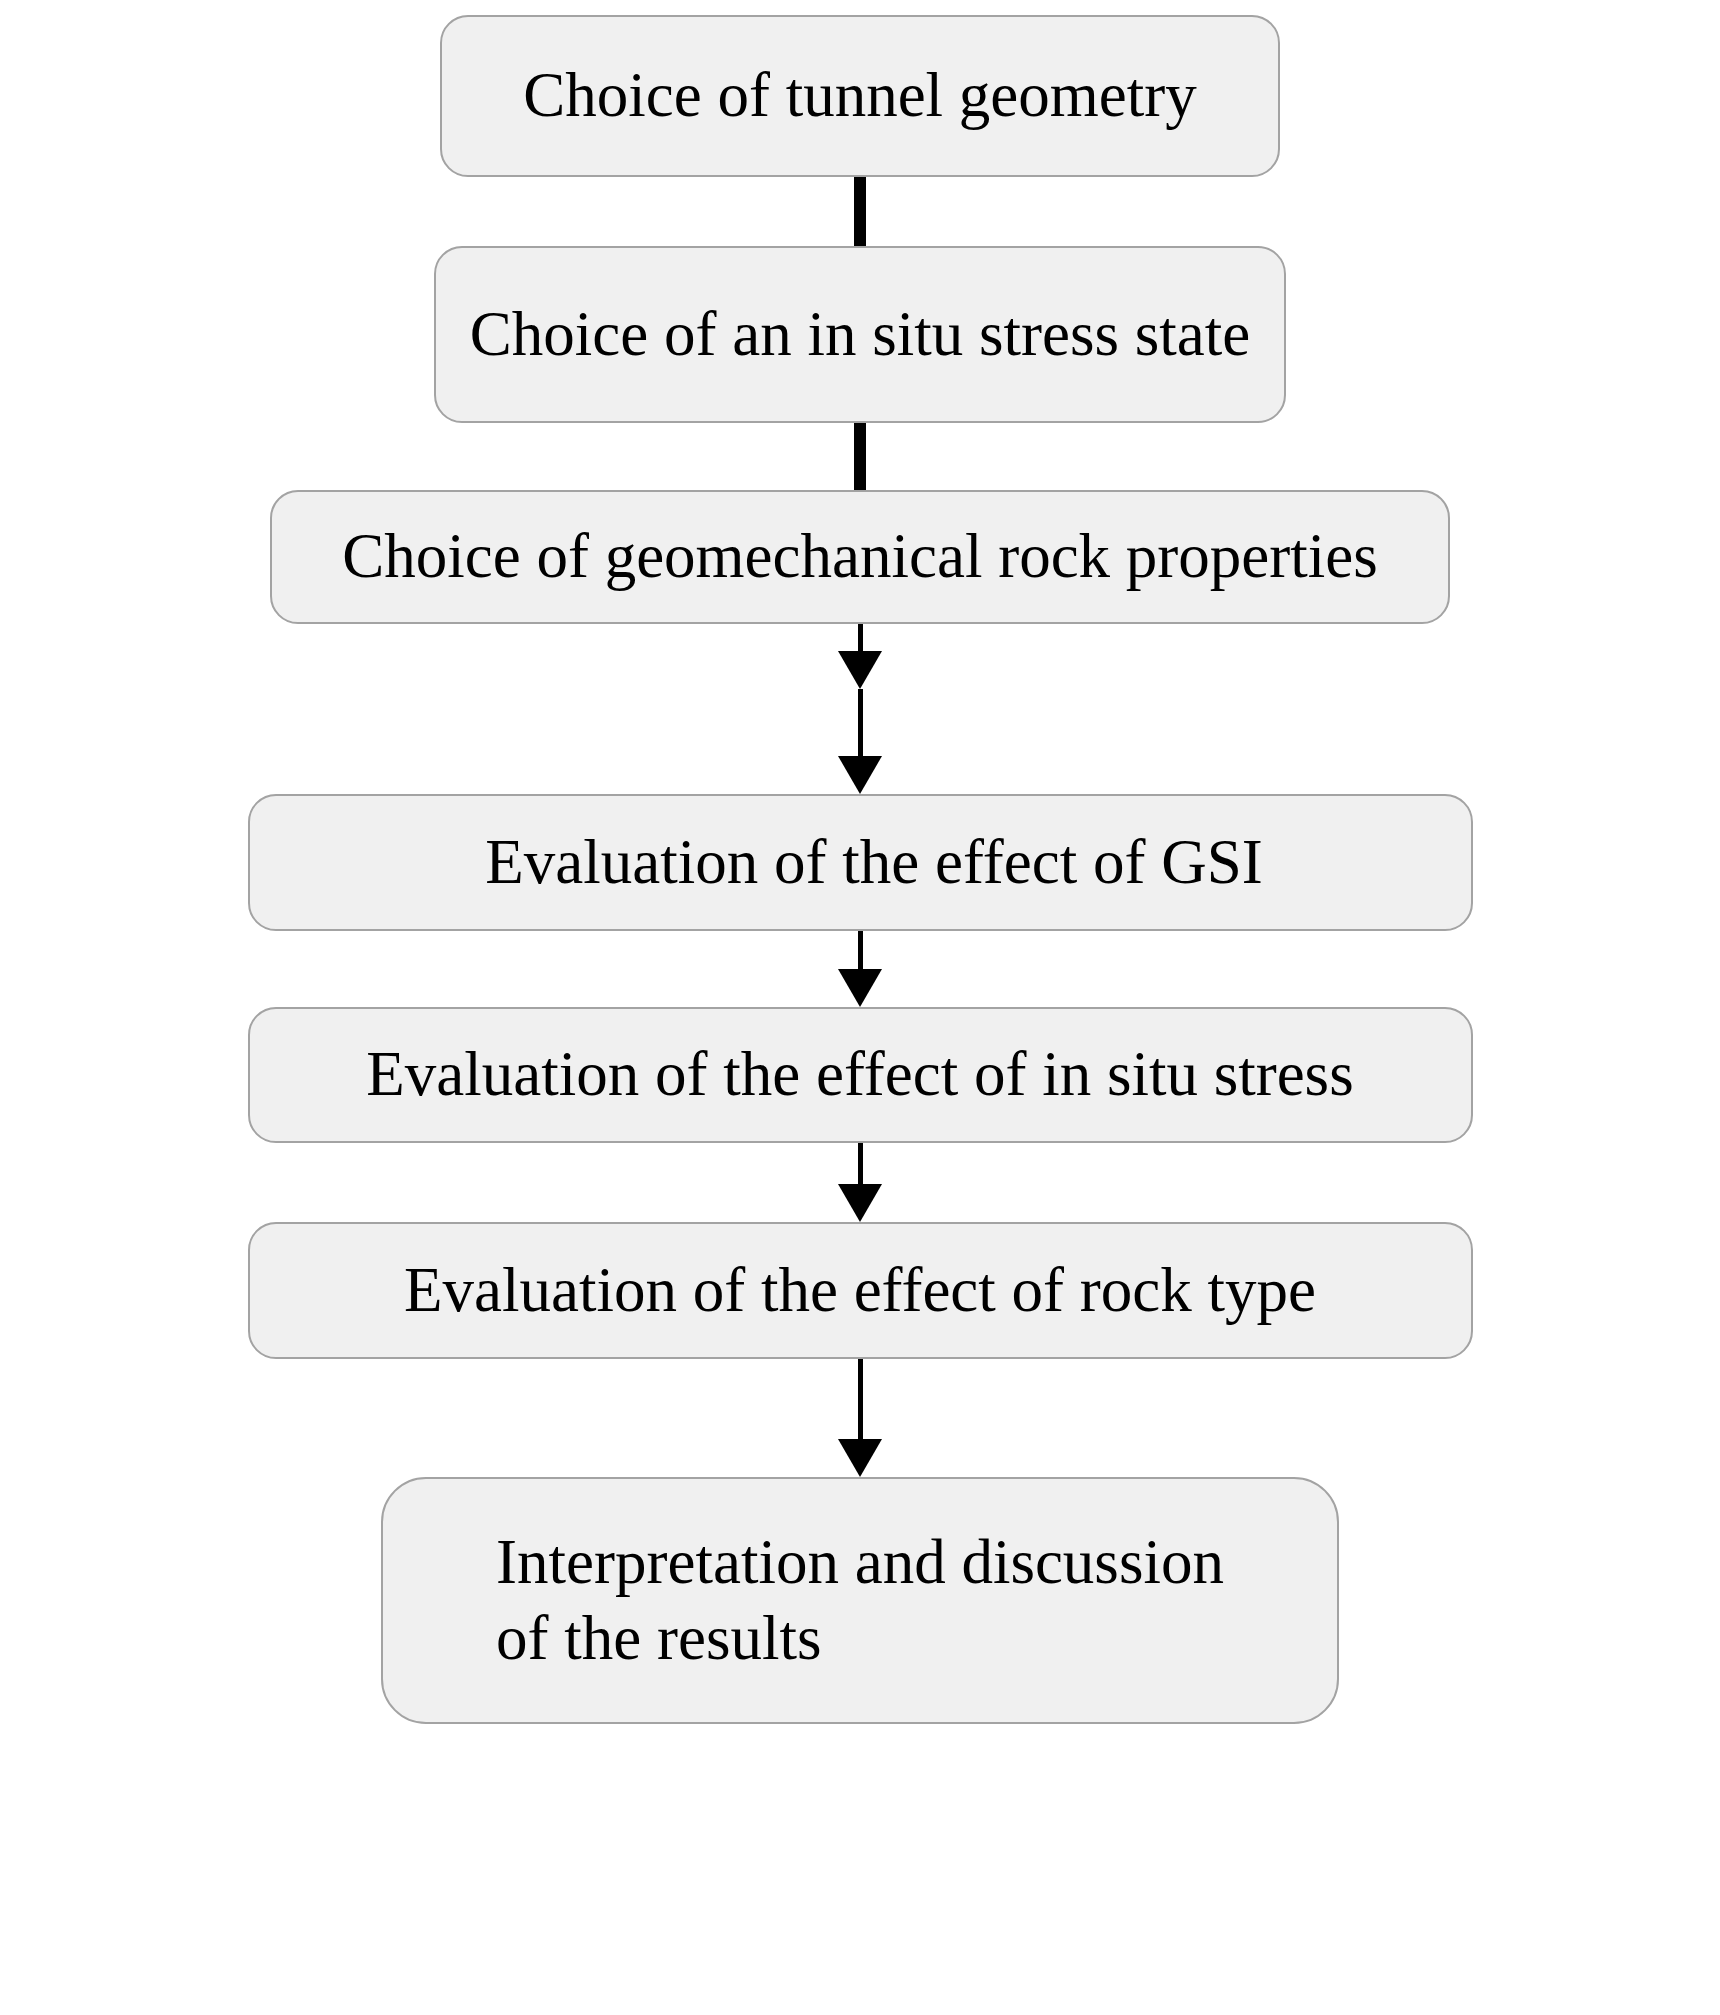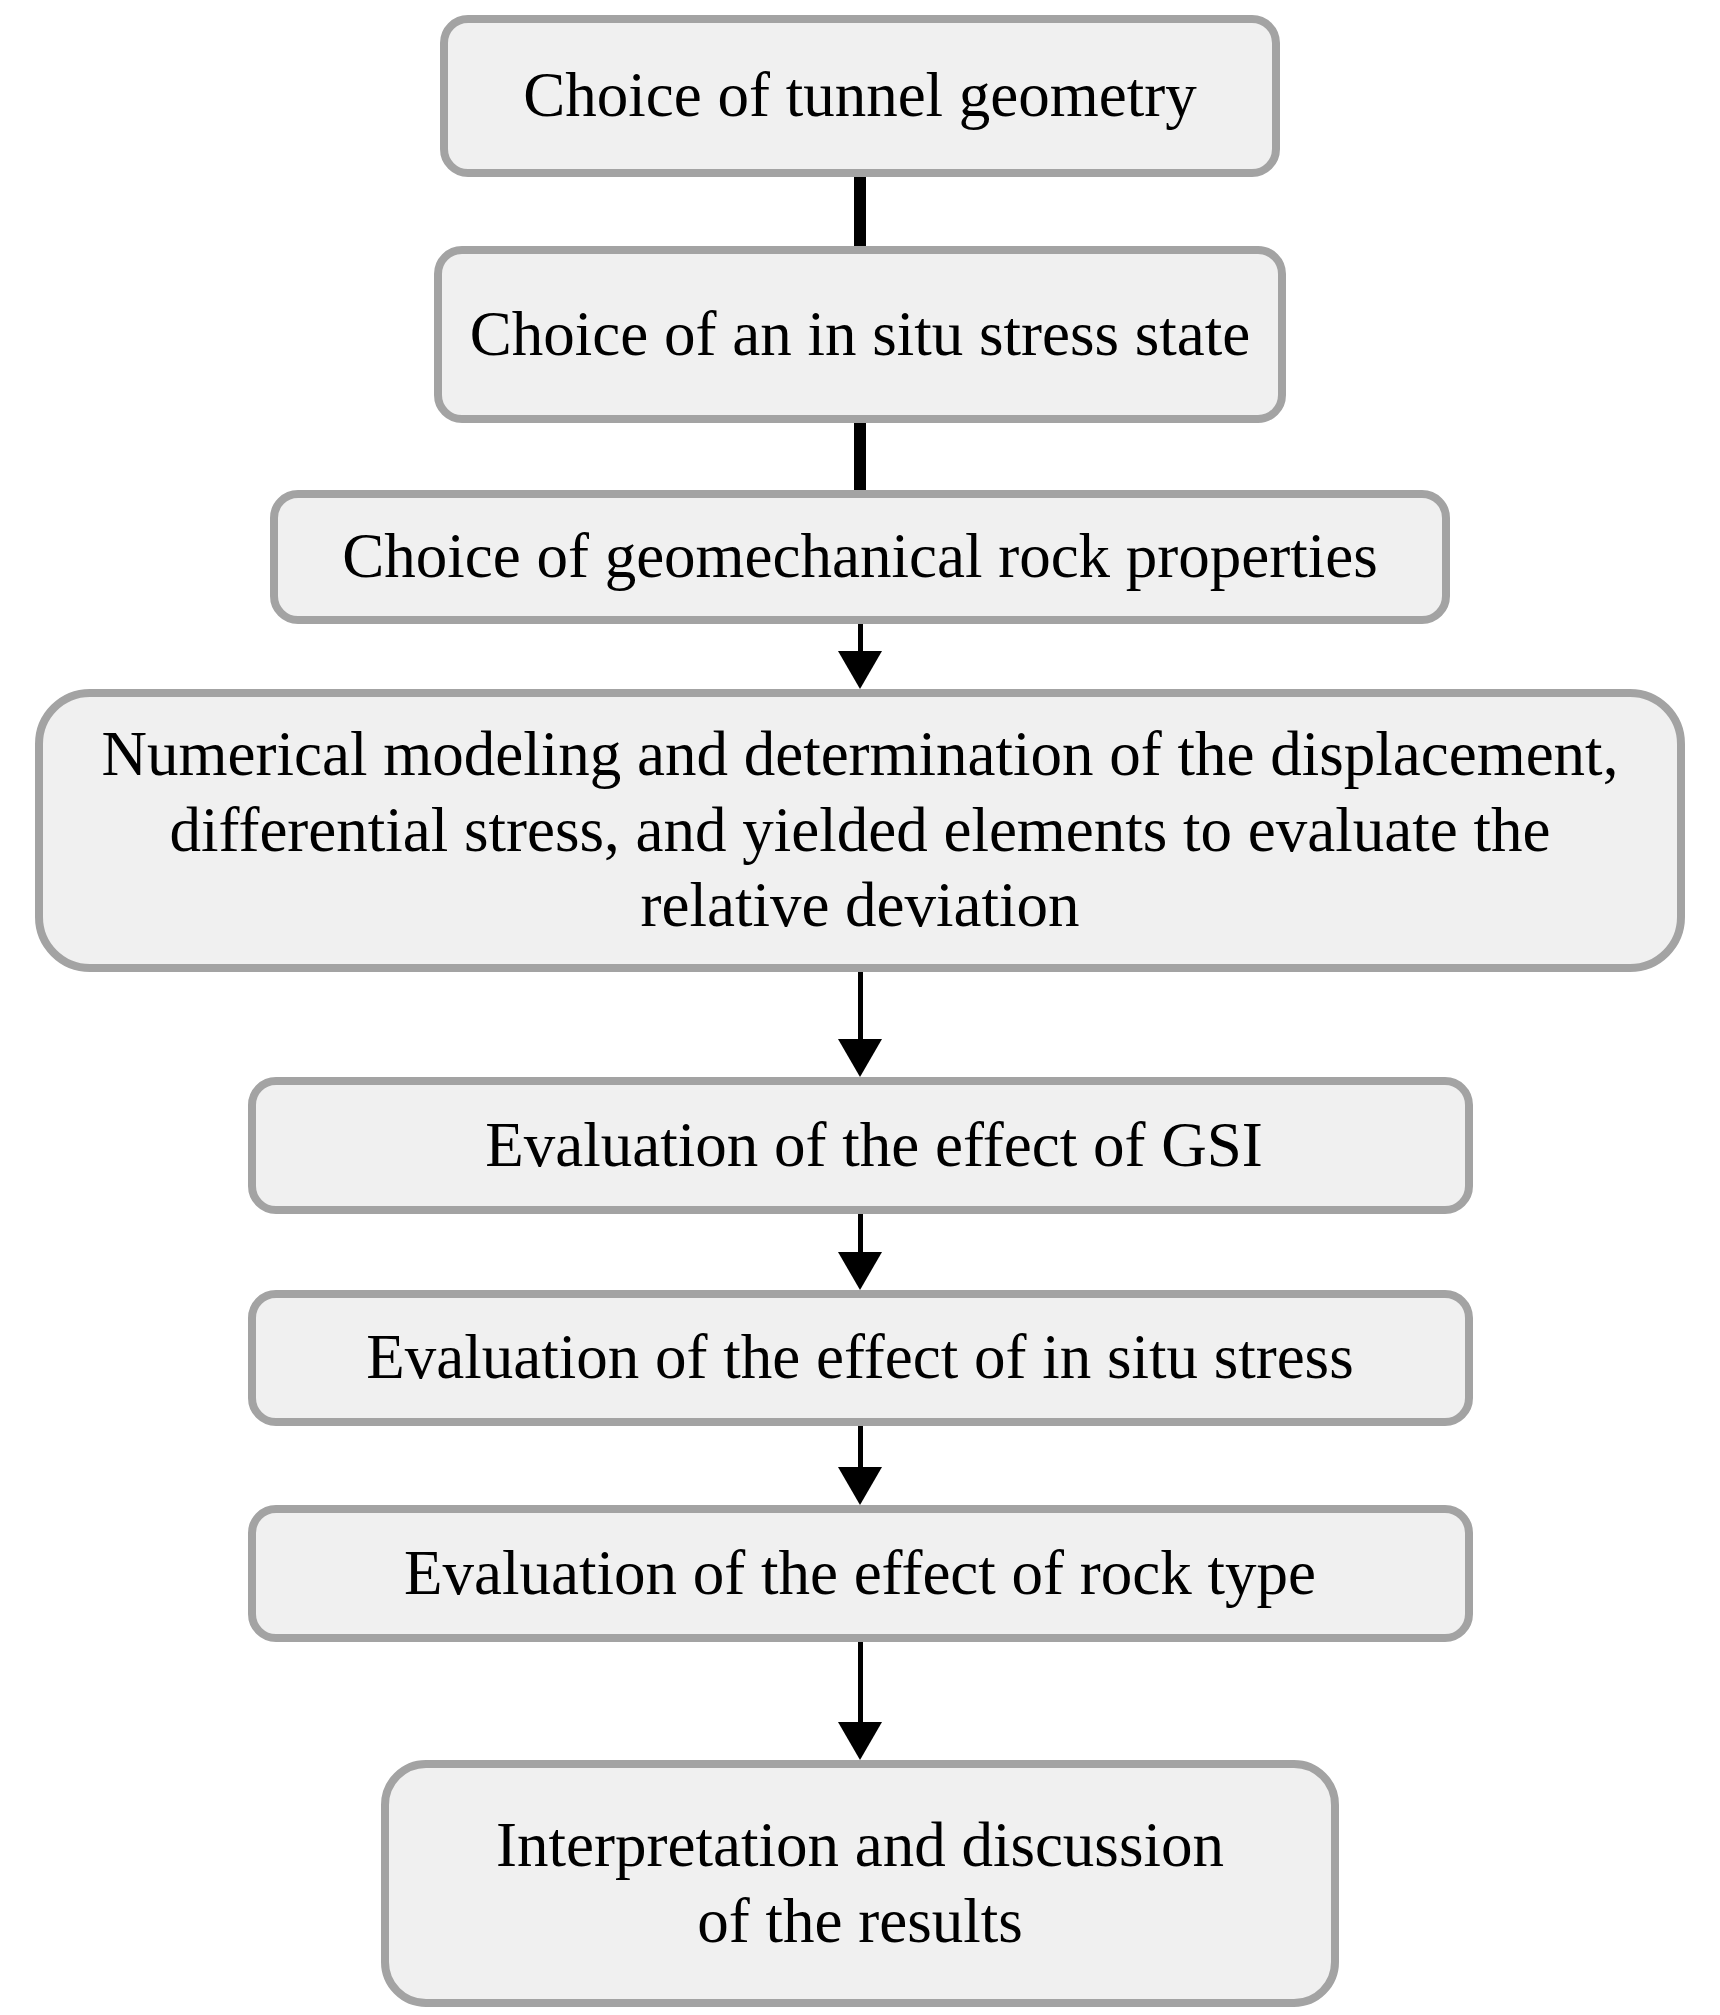--- a/index.html
+++ b/index.html
@@ -12,27 +12,26 @@
     color: #000000;
     display: flex;
     flex-direction: column;
     align-items: center;
     padding-top: 15px;
     box-sizing: border-box;
     overflow: hidden;
   }
   .box {
     background: #f0f0f0;
-    border: 8px solid #a3a3a3;
+    border: 2px solid #a3a3a3;
     border-radius: 28px;
     box-sizing: border-box;
     display: flex;
     align-items: center;
     justify-content: center;
-    text-align: center;
     flex-shrink: 0;
   }
   .box-label {
     font-size: 63px;
     line-height: 1.2;
     white-space: pre-line;
     color: #000000;
     padding: 0 20px;
   }
   
@@ -97,25 +96,20 @@
 
   <div class="box b3">
     <div class="box-label">Choice of geomechanical rock properties</div>
   </div>
 
   <div class="arrow a-34">
     <div class="stem"></div>
     <div class="head"></div>
   </div>
 
-  <div class="box b4">
-    <div class="box-label">Numerical modeling and determination of the displacement,
-differential stress, and yielded elements to evaluate the
-relative deviation</div>
-  </div>
 
   <div class="arrow a-45">
     <div class="stem"></div>
     <div class="head"></div>
   </div>
 
   <div class="box b5">
     <div class="box-label">Evaluation of the effect of GSI</div>
   </div>
 

